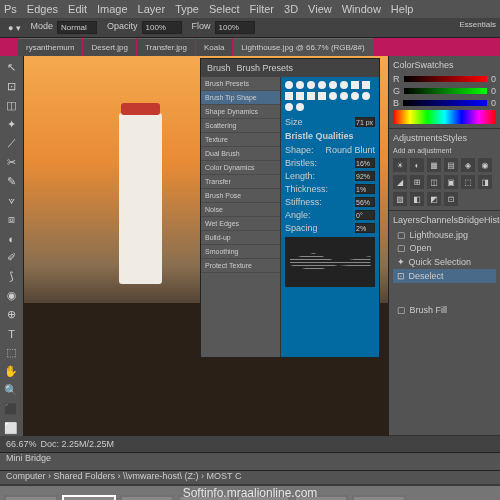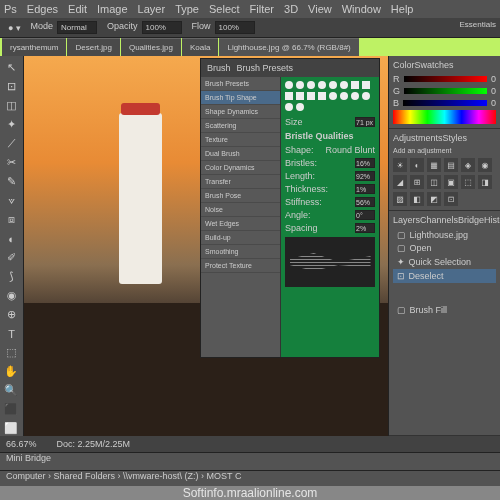--- a/index.html
+++ b/index.html
@@ -2,32 +2,32 @@
 <html><head>
 <meta charset="utf-8">
 <style>
 *{margin:0;padding:0;box-sizing:border-box;font-family:Arial,sans-serif;font-size:9px;color:#ccc}
 body{background:#424242;width:500px;height:500px;overflow:hidden;position:relative}
 .menubar{height:18px;background:#535353;display:flex;align-items:center;padding:0 4px;gap:10px}
 .menubar span{font-size:11px}
 .optbar{height:20px;background:#424242;display:flex;align-items:center;padding:0 8px;gap:10px;border-bottom:1px solid #222}
 .optbar .fld{display:flex;align-items:flex-start;gap:4px}
 .optbar input{width:40px;height:13px;background:#2a2a2a;border:1px solid #222;padding:0 3px;font-size:8px}
-.tabbar{height:18px;background:#bef264;display:flex;gap:1px;padding-left:2px}
+.tabbar{height:18px;background:#be185d;display:flex;gap:1px;padding-left:18px}
 .tab{padding:2px 8px;background:#4a4a4a;border-top:1px solid #666;font-size:8px;display:flex;align-items:center}
 .tab.active{background:#535353}
 .main{display:flex;height:380px}
 .tools{width:24px;background:#535353;display:flex;flex-direction:column;align-items:center;padding-top:4px;gap:4px;border-right:1px solid #222}
 .tool{width:18px;height:18px;display:flex;align-items:center;justify-content:center;font-size:11px}
 .canvas{flex:1;background:#333;position:relative;overflow:hidden}
 .img{width:100%;height:100%;background:linear-gradient(180deg,#f5a94e 0%,#e88b35 28%,#8a6f50 55%,#3a2f28 70%);position:relative}
 .lh{position:absolute;left:26%;top:15%;width:12%;height:45%;background:#f0ece4;border-radius:3px}
 .lh::before{content:"";position:absolute;top:-10px;left:2px;width:calc(100% - 4px);height:12px;background:#c3392f;border-radius:3px}
 .rock{position:absolute;bottom:0;left:0;width:100%;height:35%;background:#2b2018}
-.brushpanel{position:absolute;left:200px;top:58px;width:180px;height:300px;background:#15803d;border:1px solid #222;z-index:5}
+.brushpanel{position:absolute;left:200px;top:58px;width:180px;height:300px;background:#0369a1;border:1px solid #222;z-index:5}
 .bp-head{height:18px;background:#424242;display:flex;align-items:center;gap:6px;padding:0 6px;font-size:8px}
 .bp-body{display:flex;height:calc(100% - 18px)}
 .bp-opts{width:80px;background:#585858;border-right:1px solid #333}
 .bp-opt{height:14px;display:flex;align-items:center;padding:0 4px;font-size:7px;border-bottom:1px solid #4a4a4a}
 .bp-opt.hl{background:#4a6a8a}
 .bp-right{flex:1;padding:4px;font-size:7px}
 .dots{display:flex;flex-wrap:wrap;gap:3px;margin-bottom:6px}
 .dot{width:8px;height:8px;background:#eee;border-radius:50%}
 .dot.sq{border-radius:0}
 .slider{display:flex;align-items:center;justify-content:space-between;margin:3px 0;font-size:7px}
@@ -38,21 +38,21 @@
 .rgb-row{display:flex;align-items:center;gap:4px;margin:2px 0}
 .rgb-bar{flex:1;height:6px;background:linear-gradient(90deg,#000,#f00)}
 .rgb-bar.g{background:linear-gradient(90deg,#000,#0f0)}
 .rgb-bar.b{background:linear-gradient(90deg,#000,#00f)}
 .spectrum{height:14px;background:linear-gradient(90deg,#f00,#ff0,#0f0,#0ff,#00f,#f0f,#f00);margin-top:2px}
 .adj-grid{display:flex;flex-wrap:wrap;gap:3px;margin-top:4px}
 .adj-ic{width:14px;height:14px;background:#424242;display:flex;align-items:center;justify-content:center;font-size:8px}
 .hist-item{height:14px;display:flex;align-items:center;padding:0 4px;font-size:7px;gap:4px}
 .hist-item.sel{background:#4a6a8a}
 .thumb-row{height:12px;display:flex;align-items:center;gap:4px;padding:0 4px}
-.status{height:16px;background:#424242;display:flex;align-items:center;padding:0 6px;gap:20px;font-size:8px}
+.status{height:16px;background:#424242;display:flex;align-items:center;padding:0 6px;gap:4px;font-size:8px}
 .bridgebar{height:18px;background:#535353;display:flex;align-items:flex-start;padding:0 6px;font-size:8px;border-top:1px solid #222}
 .bridge{height:64px;background:#3a3a3a;display:flex;align-items:center;padding:4px;gap:4px;overflow:hidden}
 .bthumb{width:54px;height:42px;background:#555;border:2px solid #333}
 .bthumb.sel{border-color:#fff}
 .watermark{position:absolute;bottom:0;left:0;right:0;text-align:center;font-size:12px;color:#e5e5e5;background:rgba(255,255,255,0.3);z-index:10}
 .essentials{position:absolute;right:4px;top:20px;font-size:8px}
 .preview{height:50px;background:#222;margin-top:4px;display:flex;align-items:center;justify-content:center}
 .wave{width:90%;height:30px;background:repeating-linear-gradient(0deg,transparent 0,transparent 2px,#888 2px,#888 3px);clip-path:polygon(0 40%,30% 20%,60% 50%,100% 30%,100% 70%,60% 60%,30% 80%,0 60%)}
 </style>
 </head>
@@ -86,21 +86,21 @@
 <div class="fld">
       <span>Flow</span>
       <input value="100%" style="">
     </div>
 <span class="essentials">Essentials</span>
 </div>
 
 <div class="tabbar">
 <div class="tab">rysanthemum</div>
 <div class="tab">Desert.jpg</div>
-<div class="tab">Qualities.jpg</div>
+<div class="tab">Transfer.jpg</div>
 <div class="tab">Koala</div>
 <div class="tab active">Lighthouse.jpg @ 66.7% (RGB/8#)</div>
 </div>
 
 <div class="main">
 <div class="tools">
 <div class="tool">↖</div>
 <div class="tool">⊡</div>
 <div class="tool">◫</div>
 <div class="tool">✦</div>
@@ -292,21 +292,21 @@
 </div>
 
 <div class="status">
 <span>66.67%</span>
 <span>Doc: 2.25M/2.25M</span>
 </div>
 
 <div class="bridgebar">
 <span>Mini Bridge</span>
 </div>
-<div class="bridgebar" style="height:30px;font-size:7px">
+<div class="bridgebar" style="height:14px;font-size:7px">
 <span>Computer › Shared Folders › \\vmware-host\ (Z:) › MOST C</span>
 </div>
 <div class="bridge">
 <div class="bthumb"></div>
 <div class="bthumb sel"></div>
 <div class="bthumb"></div>
 <div class="bthumb"></div>
 <div class="bthumb"></div>
 <div class="bthumb"></div>
 <div class="bthumb"></div>

